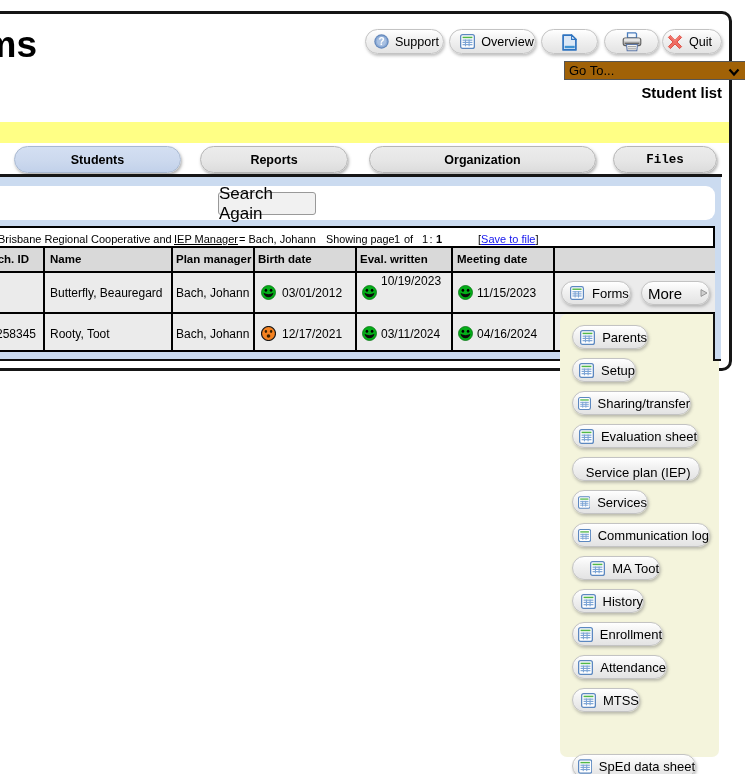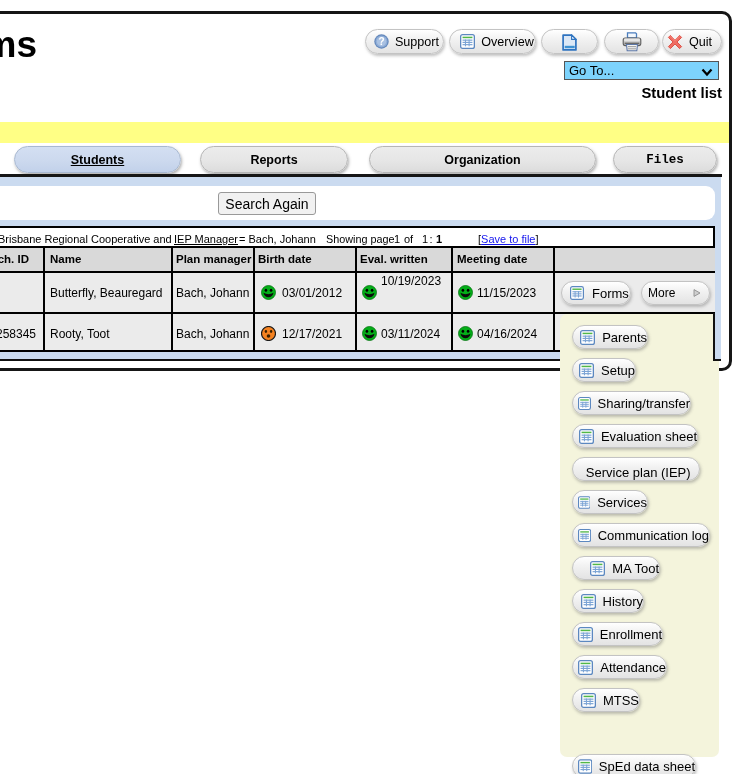--- a/index.html
+++ b/index.html
@@ -1,30 +1,30 @@
 <!DOCTYPE html>
 <html><head>
 <meta charset="utf-8">
 <style>
 * { margin:0; padding:0; box-sizing:border-box; }
 html,body { width:745px; height:774px; background:#fff; font-family:"Liberation Sans", sans-serif; overflow:hidden; position:relative; }
 .abs { position:absolute; }
 .window { left:-30px; top:11px; width:762px; height:360px; border:3px solid #161616; border-radius:10px; background:#fff; }
 .logo { left:-76px; top:26px; font-size:37px; font-weight:bold; color:#000; line-height:1; }
 .pill { position:absolute; height:25px; border-radius:12.5px; background:linear-gradient(#ffffff,#f2f2f2 40%,#e3e3e3); border:1px solid #c3c3c3; box-shadow:1px 2px 3px rgba(120,120,120,0.45); display:flex; align-items:center; justify-content:center; font-size:12.6px; color:#000; gap:6px; }
-.gosel { left:564px; top:61px; width:155px; height:19px; border:1px solid #555; background:#7dd3fc; font-size:13px; display:flex; align-items:center; padding-left:4px; }
+.gosel { left:564px; top:61px; width:182px; height:19px; border:1px solid #555; background:#a16207; font-size:13px; display:flex; align-items:center; padding-left:4px; }
 .gosel svg { position:absolute; right:5px; top:4px; }
 .slist { top:85px; right:23px; font-size:14.8px; font-weight:bold; }
 .yellow { left:-27px; top:122px; width:756px; height:21px; background:#ffff85; }
 .tab { position:absolute; top:146px; height:27px; border-radius:13.5px; display:flex; align-items:center; justify-content:center; font-size:12.5px; font-weight:bold; color:#000; background:linear-gradient(#ececec,#e6e6e6 55%,#dcdcdc); border:1px solid #b5b5b5; box-shadow:1px 2px 3px rgba(100,100,100,0.5); }
-.tab.sel { background:linear-gradient(#d3dff2,#ccd9ee 55%,#c2d1ea); border:1px solid #a8b8d0;text-decoration:underline; }
+.tab.sel { background:linear-gradient(#d3dff2,#ccd9ee 55%,#c2d1ea); border:1px solid #a8b8d0; }
 .blackline { left:-27px; top:174px; width:749px; height:3px; background:#161616; }
 .bluebox { left:-27px; top:177px; width:748px; height:184px; background:#cbdbf0; border-bottom:2px solid #111; box-sizing:border-box; }
 .whitebox { left:-27px; top:186px; width:742px; height:34px; border-radius:9px; background:#fff; }
-.searchbtn { left:218px; top:192px; width:98px; height:23px; background:#f1f1f1; border:1px solid #999; border-radius:3px; font-size:14px; display:flex; align-items:center; justify-content:center; }
+.searchbtn { left:218px; top:192px; width:98px; height:23px; background:#f1f1f1; border:1px solid #999; border-radius:3px; font-size:17px; display:flex; align-items:center; justify-content:center; }
 .tablebox { left:-27px; top:226px; width:742px; height:126px; border:2px solid #000; background:#fff; }
 .caption { left:-8px; top:233px; font-size:11px; white-space:nowrap; }
 .hdr { left:-27px; top:246px; width:742px; height:27px; background:#d9d9d9; border-top:2px solid #000; border-bottom:2px solid #000; }
 .hcell { position:absolute; top:253px; font-size:11.5px; font-weight:bold; white-space:nowrap; }
 .row1 { left:-27px; top:273px; width:742px; height:41px; background:#ebebeb; border-bottom:2px solid #000; }
 .row2 { left:-27px; top:314px; width:742px; height:36px; background:#ebebeb; }
 .vline { position:absolute; width:1.5px; background:#000; top:246px; height:104px; }
 .cell { position:absolute; font-size:12px; white-space:nowrap; }
 .menu { left:560px; top:314px; width:159px; height:443px; background:#f4f4dc; border-radius:7px; }
 .mi { position:absolute; left:572px; height:24px; border-radius:12px; background:linear-gradient(#ffffff,#f2f2f2 40%,#e3e3e3); border:1px solid #c3c3c3; box-shadow:1px 2px 3px rgba(120,120,120,0.45); display:flex; align-items:center; font-size:13px; padding-left:4.5px; gap:7px; white-space:nowrap;justify-content:flex-end; }
@@ -163,21 +163,21 @@
       <g fill="#7ca4d5">
         <rect x="2.4" y="5.2" width="9.2" height="1.1"></rect>
         <rect x="2.4" y="7.3" width="9.2" height="1.1"></rect>
         <rect x="2.4" y="9.4" width="9.2" height="1.1"></rect>
         <rect x="4.6" y="5.2" width="1" height="6.3"></rect>
         <rect x="8" y="5.2" width="1" height="6.3"></rect>
       </g>
     </svg>
   <span>Forms</span>
 </div>
-<div class="pill" style="left:641px; top:281px; width:69px; height:24px; font-size:12px; justify-content:flex-start; padding-left:6px; gap:18px;">
+<div class="pill" style="left:641px; top:281px; width:69px; height:24px; font-size:15px; justify-content:flex-start; padding-left:6px; gap:18px;">
   <span>More</span>
   <svg width="8" height="10" viewBox="0 0 8 10">
       <path d="M1 1.6 L7 5 L1 8.4 Z" fill="#cfcfcf" stroke="#8f8f8f" stroke-width="0.9"></path>
     </svg>
 </div>
 
 <div class="cell" style="left:-4px; top:327px;">258345</div>
 <div class="cell" style="left:50px; top:327px;">Rooty, Toot</div>
 <div class="cell" style="left:176px; top:327px;">Bach, Johann</div>
 <svg class="abs" style="left:261px; top:326px;" width="15" height="15" viewBox="0 0 15 15">

